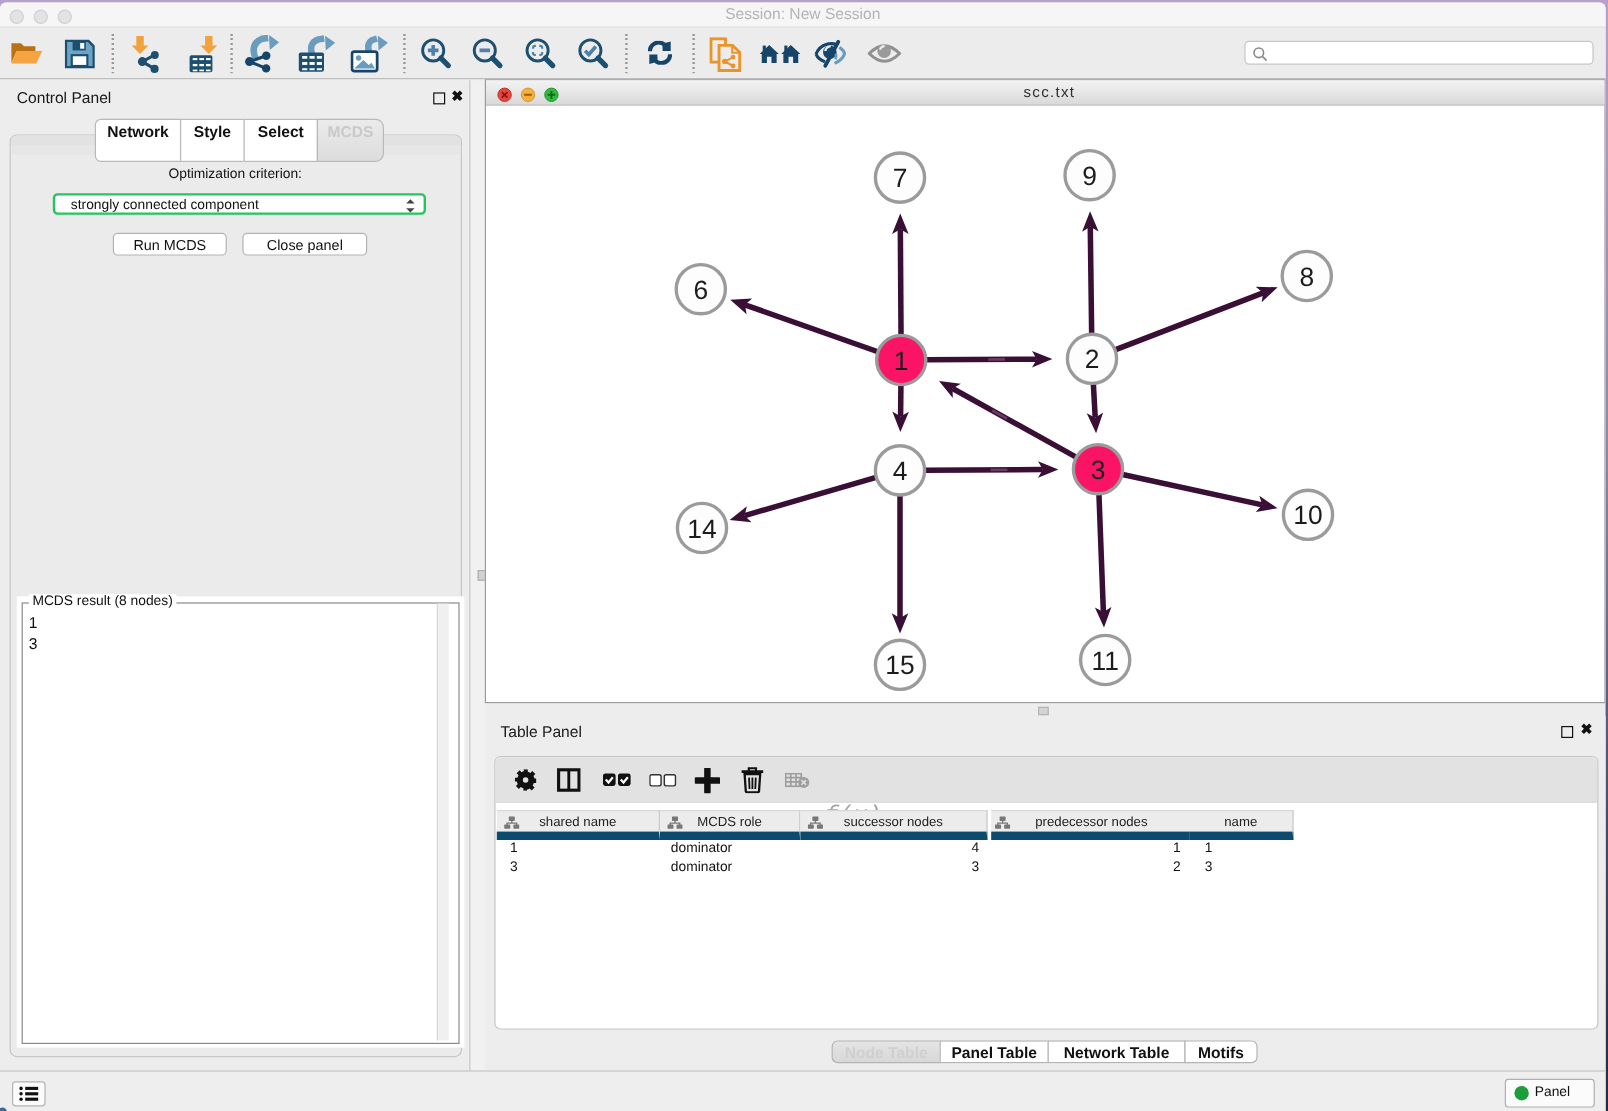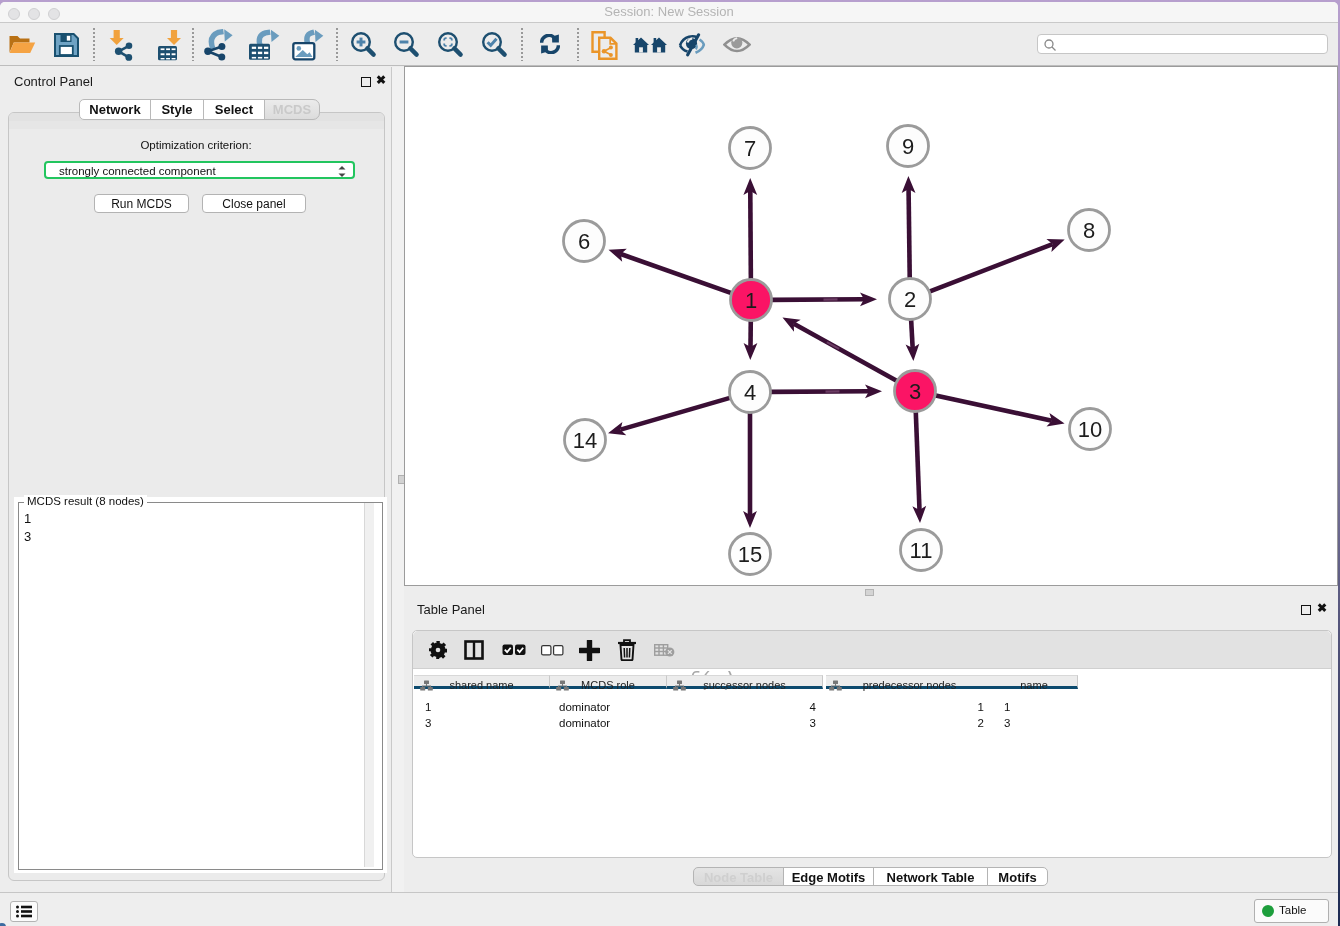--- a/index.html
+++ b/index.html
@@ -21,42 +21,42 @@
            border-bottom:1px solid #bdbdbd;}
   .tbi{position:absolute;top:31px;}
   .tsep{position:absolute;top:5px;height:33px;width:2px;background-image:repeating-linear-gradient(180deg,#999 0,#999 1.6px,rgba(0,0,0,0) 1.6px,rgba(0,0,0,0) 4px);}
   #search{position:absolute;left:1037px;top:11px;width:291px;height:20px;background:#fff;
           border:1px solid #c6c6c6;border-radius:4px;box-sizing:border-box;}
   
   #cpanel{position:absolute;left:0;top:65px;width:392px;height:826px;background:#ededed;}
   .phead{font-size:13px;color:#1a1a1a;}
   .flticon{position:absolute;width:8px;height:8px;border:1.5px solid #111;background:#ededed;}
   .xicon{position:absolute;font-size:12px;font-weight:bold;color:#111;}
-  .tab{position:absolute;top:32px;height:21px;line-height:19px;text-align:center;font-size:13px;font-weight:600;
+  .tab{position:absolute;top:32px;height:36px;line-height:19px;text-align:center;font-size:13px;font-weight:600;
        background:#fff;border:1px solid #b9b9b9;box-sizing:border-box;color:#111;}
   #cp-content{position:absolute;left:8px;top:45px;width:377px;height:769px;
               background:#ebebeb;border:1px solid #c6c6c6;border-radius:6px;box-sizing:border-box;}
   #combo{position:absolute;left:44px;top:94px;width:311px;height:18px;background:#fff;
          border:2px solid #22c55e;border-radius:4px;box-sizing:border-box;}
   .btn{position:absolute;top:127px;height:19px;background:#fff;border:1px solid #b3b3b3;
        border-radius:4px;box-sizing:border-box;text-align:center;font-size:12px;color:#111;
        line-height:18px;}
   
   #netframe{position:absolute;left:404px;top:64px;width:934px;height:520px;
             border:1px solid #9b9b9b;box-sizing:border-box;background:#fff;}
   #nettitle{position:absolute;left:0;top:0;width:100%;height:20px;
             background:linear-gradient(180deg,#f3f3f3,#d9d9d9);border-bottom:1px solid #b3b3b3;}
   
   #tpanel{position:absolute;left:404px;top:595px;width:934px;height:296px;background:#ededed;}
   #tp-content{position:absolute;left:8px;top:33px;width:920px;height:228px;background:#fff;
               border:1px solid #c6c6c6;border-radius:5px;box-sizing:border-box;}
   #tp-toolbar{position:absolute;left:0;top:0;width:100%;height:37px;background:#e2e2e2;
               border-bottom:1px solid #d0d0d0;border-radius:5px 5px 0 0;}
-  .th{position:absolute;top:78px;height:14px;background:#ececec;border-right:1px solid #c9c9c9;
-      border-top:1px solid #d8d8d8;border-bottom:3px solid #0c4a6e;box-sizing:border-box;
+  .th{position:absolute;top:78px;height:25px;background:#ececec;border-right:1px solid #c9c9c9;
+      border-top:1px solid #d8d8d8;border-bottom:7px solid #0c4a6e;box-sizing:border-box;
       font-size:11px;color:#222;text-align:center;line-height:19px;}
   .td{position:absolute;font-size:11.5px;color:#111;}
   .btab{position:absolute;top:0;height:19px;line-height:19px;text-align:center;font-size:13px;font-weight:600;
         background:#fff;border:1px solid #b4b4b4;box-sizing:border-box;color:#111;}
   
   #statusbar{position:absolute;left:0;top:890px;width:100%;height:35px;background:#eeeeee;
              border-top:1px solid #c6c6c6;}
 </style>
 </head>
 <body>
@@ -272,20 +272,31 @@
     <div style="position:absolute;left:24px;top:428px;background:#fff;padding:0 3px;font-size:11.5px;color:#111;">MCDS result (8 nodes)</div>
     <div style="position:absolute;left:24px;top:443px;font-size:13px;color:#111;line-height:18px;">1<br>3</div>
     <div style="position:absolute;left:364px;top:436px;width:9px;height:364px;background:#f0f0f0;border-left:1px solid #d8d8d8;"></div>
   </div>
 
   <div class="abs" style="left:392px;top:65px;width:12px;height:826px;background:#f1f1f1;"></div>
   <div class="abs" style="left:391px;top:65px;width:1px;height:826px;background:#c9c9c9;"></div>
   <div class="abs" style="left:398px;top:473px;width:5px;height:7px;background:#d2d2d2;border:1px solid #b0b0b0;"></div>
 
   <div id="netframe">
+    <div id="nettitle">
+      <svg width="70" height="20" viewBox="0 0 70 20" style="position:absolute;left:0;top:0;">
+        <circle cx="15.5" cy="12" r="5.6" fill="#e8453c" stroke="#b63428" stroke-width="0.8"></circle>
+        <path d="M13.2,9.7 l4.6,4.6 M17.8,9.7 l-4.6,4.6" stroke="#801912" stroke-width="1.4"></path>
+        <circle cx="35" cy="12" r="5.6" fill="#f6b03c" stroke="#d39332" stroke-width="0.8"></circle>
+        <line x1="31.8" y1="12" x2="38.2" y2="12" stroke="#985f08" stroke-width="1.6"></line>
+        <circle cx="54.5" cy="12" r="5.6" fill="#33b940" stroke="#26932f" stroke-width="0.8"></circle>
+        <path d="M54.5,8.8 v6.4 M51.3,12 h6.4" stroke="#0a6e14" stroke-width="1.6"></path>
+      </svg>
+      <div style="position:absolute;left:0;top:0;width:100%;text-align:center;font-size:12.5px;font-weight:400;color:#2e2e2e;line-height:20px;letter-spacing:1.1px;padding-left:7px;box-sizing:border-box;">scc.txt</div>
+    </div>
     <svg id="graph" width="932" height="498" viewBox="0 0 932 498" style="position:absolute;left:0;top:20px;">
 
       <g stroke="#3a0f35" stroke-width="4.6" fill="#3a0f35">
 
         <g id="edges">
             <line x1="345.86842390007524" y1="193.00043281143493" x2="345.28288861483827" y2="103.99906945541491"></line>
             <polygon points="345.2,91.0 352.2,108.0 345.3,104.0 338.4,108.0" stroke="none"></polygon>
             <line x1="327.1422789391575" y1="206.33769136173828" x2="215.77255606864287" y2="166.99150184461035"></line>
             <polygon points="203.5,162.7 221.8,161.8 215.8,167.0 217.2,174.8" stroke="none"></polygon>
             <line x1="365.999604457761" y1="212.87421632416502" x2="459.0009097471497" y2="212.28930245442044"></line>
@@ -461,36 +472,36 @@
 
       <div class="td" style="left:21px;top:120px;">3</div>
       <div class="td" style="left:155px;top:120px;">dominator</div>
       <div class="td" style="left:340px;top:120px;width:72px;text-align:right;">3</div>
       <div class="td" style="left:500px;top:120px;width:80px;text-align:right;">2</div>
       <div class="td" style="left:600px;top:120px;">3</div>
     </div>
 
     <div style="position:absolute;left:0;top:270px;">
       <div class="btab" style="left:289px;width:91px;background:linear-gradient(#e4e4e4,#d8d8d8);color:#cfcfcf;border-radius:5px 0 0 5px;">Node Table</div>
-      <div class="btab" style="left:379px;width:91px;">Edge Motifs</div>
+      <div class="btab" style="left:379px;width:91px;">Panel Table</div>
       <div class="btab" style="left:469px;width:115px;">Network Table</div>
       <div class="btab" style="left:583px;width:61px;border-radius:0 5px 5px 0;">Motifs</div>
     </div>
   </div>
 
   <div id="statusbar">
     <div style="position:absolute;left:-2px;top:30px;width:8px;height:8px;border-radius:50%;background:#3c6ba0;"></div>
     <div style="position:absolute;left:10px;top:8px;width:28px;height:21px;background:#fbfbfb;border:1px solid #b3b3b3;border-radius:3px;box-sizing:border-box;">
       <svg width="16" height="13" viewBox="0 0 16 13" style="position:absolute;left:5px;top:3px;">
         <circle cx="1.5" cy="2" r="1.5" fill="#111"></circle>
           <rect x="5" y="0.7" width="11" height="2.6" fill="#111"></rect>
         <circle cx="1.5" cy="6.5" r="1.5" fill="#111"></circle>
           <rect x="5" y="5.2" width="11" height="2.6" fill="#111"></rect>
         <circle cx="1.5" cy="11" r="1.5" fill="#111"></circle>
           <rect x="5" y="9.7" width="11" height="2.6" fill="#111"></rect>
       </svg>
     </div>
     <div style="position:absolute;left:1254px;top:6px;width:75px;height:24px;background:#fbfbfb;border:1px solid #b0b0b0;border-radius:3px;box-sizing:border-box;">
       <div style="position:absolute;left:7px;top:5px;width:12px;height:12px;border-radius:50%;background:#1d9e3c;"></div>
-      <span style="position:absolute;left:24px;top:4px;font-size:11.5px;color:#111;">Table</span>
+      <span style="position:absolute;left:24px;top:4px;font-size:11.5px;color:#111;">Panel</span>
     </div>
   </div>
 </div>
 
 </body></html>

